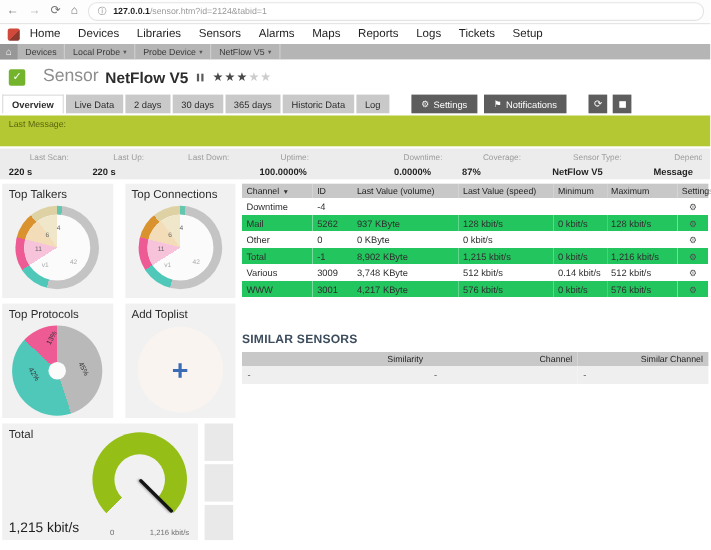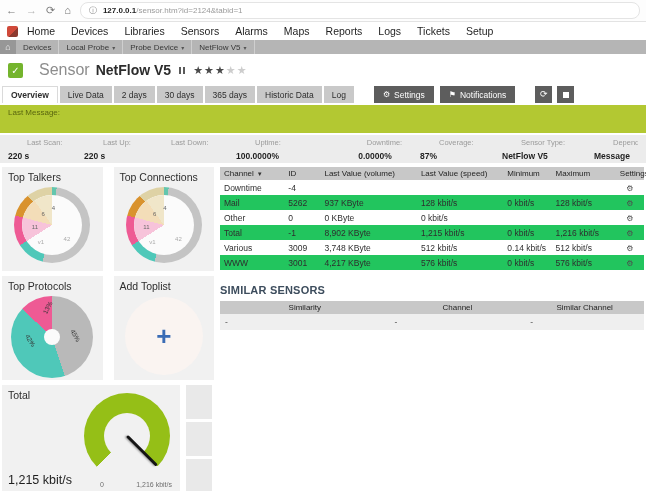--- a/index.html
+++ b/index.html
@@ -103,24 +103,24 @@
   table{border-collapse:collapse;width:100%;table-layout:fixed;}
   .chtable th{background:#c8c8c8;font-weight:normal;font-size:8px;color:#1f1f1f;text-align:left;padding:2px 4px;white-space:nowrap;}
   .chtable td{font-size:8.5px;color:#2e2e2e;padding:2.5px 4px;white-space:nowrap;overflow:hidden;}
   .chtable tr.alt{background:#22c55e;}
   .chtable th.r,.chtable td.r{text-align:left;}
   .chtable th.c,.chtable td.c{text-align:center;}
   .sort{font-size:6px;margin-left:3px;color:#333;}
   .gear{font-size:8px;color:#4c4c4c;cursor:default;}
 
   
-  .similar{margin-top:14px;}
+  .similar{margin-top:33px;}
   .similar-title{font-size:11px;font-weight:bold;color:#3d4d5d;letter-spacing:.2px;}
   .simtable{margin-top:5px;}
-  .simtable th{background:#c8c8c8;font-weight:normal;font-size:8px;color:#1f1f1f;text-align:center;padding:2px 5px;}
+  .simtable th{background:#c8c8c8;font-weight:normal;font-size:8px;color:#1f1f1f;text-align:right;padding:2px 5px;}
   .simtable td{background:#efefef;font-size:8.5px;color:#555;padding:3px 5px;}
 </style>
 </head>
 <body>
 
 <div class="page">
 
   <div class="browser">
     <span class="nav-ic">←</span>
     <span class="nav-ic dim">→</span>

